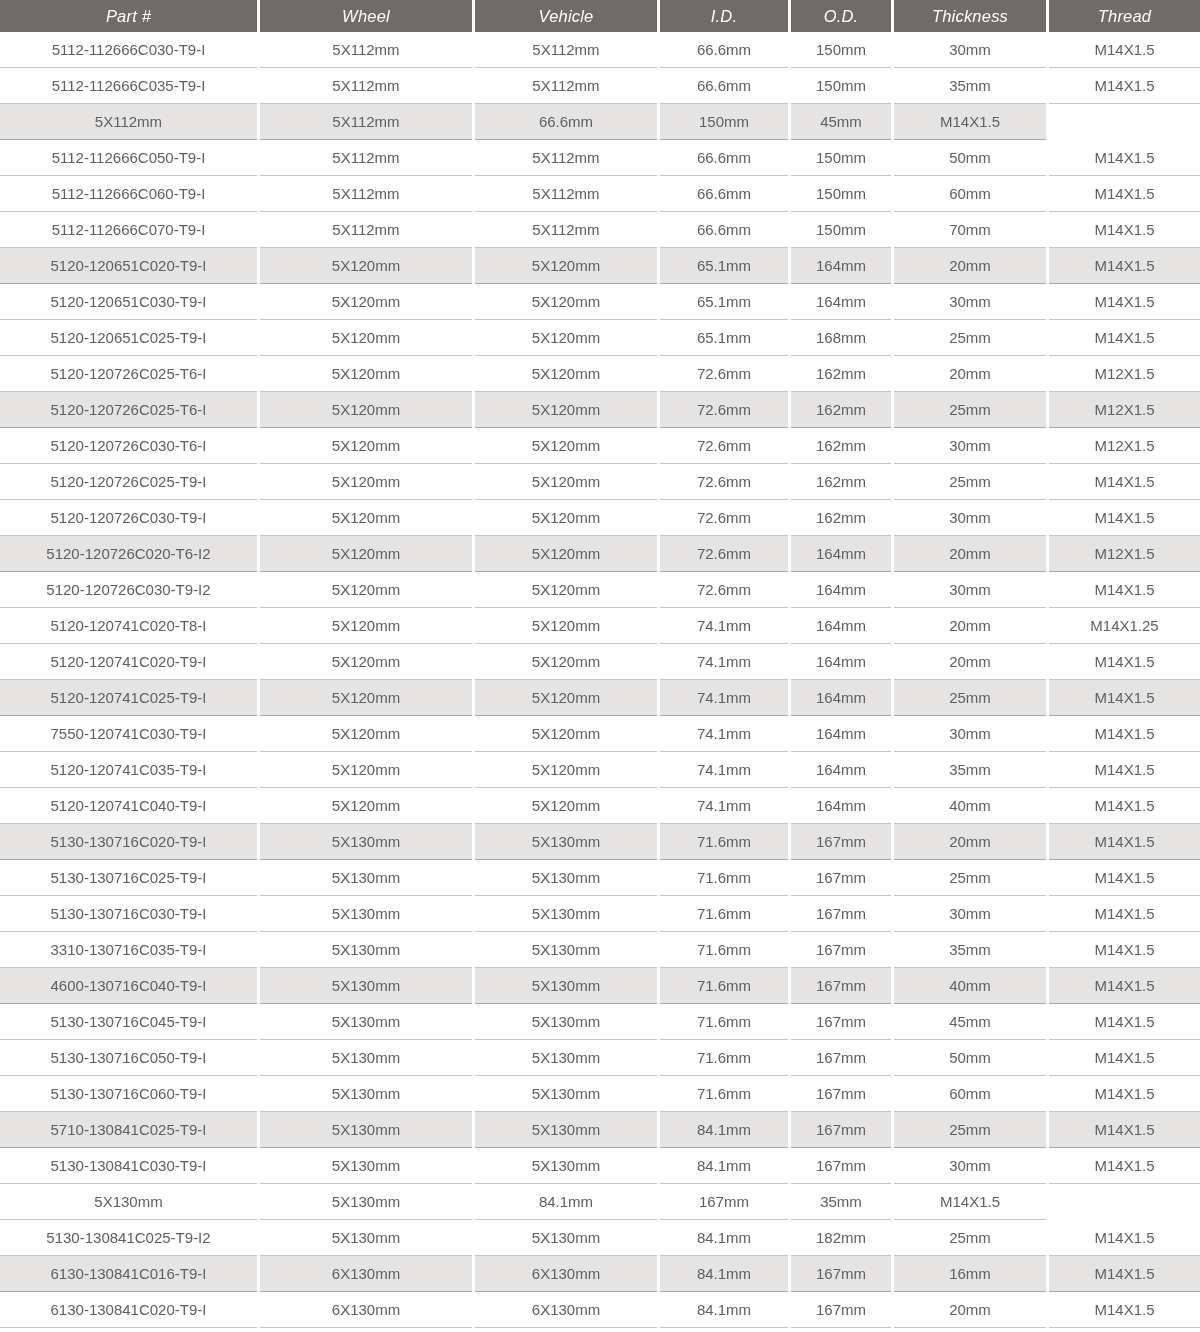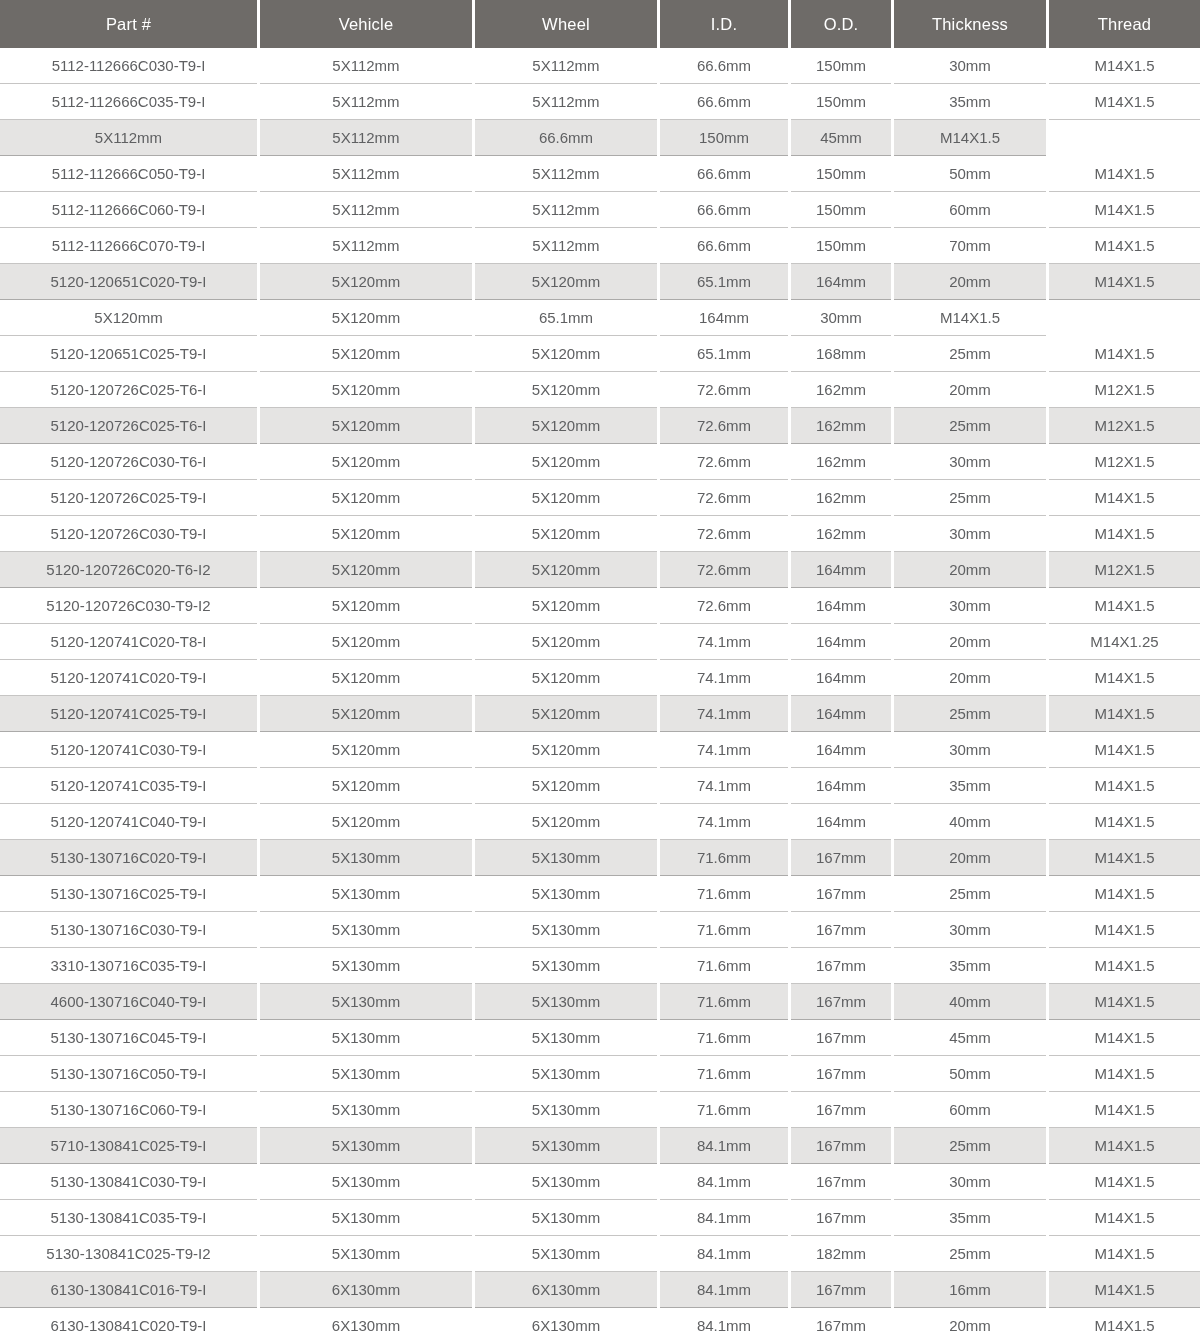--- a/index.html
+++ b/index.html
@@ -20,21 +20,22 @@
   .table{
     width:1200px;
   }
   .row{
     display:grid;
     grid-template-columns:257px 212px 182px 128px 100px 152px 151px;
     column-gap:3px;
     width:1200px;
   }
   .header-row{
-    height:48px;
+    height:32px;
+    font-style:italic;
   }
   .header-cell{
     background:var(--header-bg);
     color:var(--header-text);
     font-size:16.5px;
     letter-spacing:0.2px;
     display:flex;
     align-items:center;
     justify-content:center;
   }
@@ -55,22 +56,22 @@
     background:var(--row-shade);
     border-bottom-color:var(--row-border-shaded);
   }
 </style>
 </head>
 <body>
 
 <div class="table">
   <div class="row header-row">
     <div class="header-cell">Part #</div>
+    <div class="header-cell">Wheel</div>
     <div class="header-cell">Vehicle</div>
-    <div class="header-cell">Wheel</div>
     <div class="header-cell">I.D.</div>
     <div class="header-cell">O.D.</div>
     <div class="header-cell">Thickness</div>
     <div class="header-cell">Thread</div>
   </div>
   <div>
       <div class="row body-row">
         <div class="cell">5112-112666C030-T9-I</div>
         <div class="cell">5X112mm</div>
         <div class="cell">5X112mm</div>
@@ -126,20 +127,21 @@
       <div class="row body-row shaded">
         <div class="cell">5120-120651C020-T9-I</div>
         <div class="cell">5X120mm</div>
         <div class="cell">5X120mm</div>
         <div class="cell">65.1mm</div>
         <div class="cell">164mm</div>
         <div class="cell">20mm</div>
         <div class="cell">M14X1.5</div>
       </div>
       <div class="row body-row">
+        <div class="cell">5120-120651C030-T9-I</div>
         <div class="cell">5X120mm</div>
         <div class="cell">5X120mm</div>
         <div class="cell">65.1mm</div>
         <div class="cell">164mm</div>
         <div class="cell">30mm</div>
         <div class="cell">M14X1.5</div>
       </div>
       <div class="row body-row">
         <div class="cell">5120-120651C025-T9-I</div>
         <div class="cell">5X120mm</div>
@@ -233,21 +235,21 @@
       <div class="row body-row shaded">
         <div class="cell">5120-120741C025-T9-I</div>
         <div class="cell">5X120mm</div>
         <div class="cell">5X120mm</div>
         <div class="cell">74.1mm</div>
         <div class="cell">164mm</div>
         <div class="cell">25mm</div>
         <div class="cell">M14X1.5</div>
       </div>
       <div class="row body-row">
-        <div class="cell">5120-120741C030-T9-I</div>
+        <div class="cell">7550-120741C030-T9-I</div>
         <div class="cell">5X120mm</div>
         <div class="cell">5X120mm</div>
         <div class="cell">74.1mm</div>
         <div class="cell">164mm</div>
         <div class="cell">30mm</div>
         <div class="cell">M14X1.5</div>
       </div>
       <div class="row body-row">
         <div class="cell">5120-120741C035-T9-I</div>
         <div class="cell">5X120mm</div>
@@ -350,21 +352,20 @@
       <div class="row body-row">
         <div class="cell">5130-130841C030-T9-I</div>
         <div class="cell">5X130mm</div>
         <div class="cell">5X130mm</div>
         <div class="cell">84.1mm</div>
         <div class="cell">167mm</div>
         <div class="cell">30mm</div>
         <div class="cell">M14X1.5</div>
       </div>
       <div class="row body-row">
-        <div class="cell">5130-130841C035-T9-I</div>
         <div class="cell">5X130mm</div>
         <div class="cell">5X130mm</div>
         <div class="cell">84.1mm</div>
         <div class="cell">167mm</div>
         <div class="cell">35mm</div>
         <div class="cell">M14X1.5</div>
       </div>
       <div class="row body-row">
         <div class="cell">5130-130841C025-T9-I2</div>
         <div class="cell">5X130mm</div>

